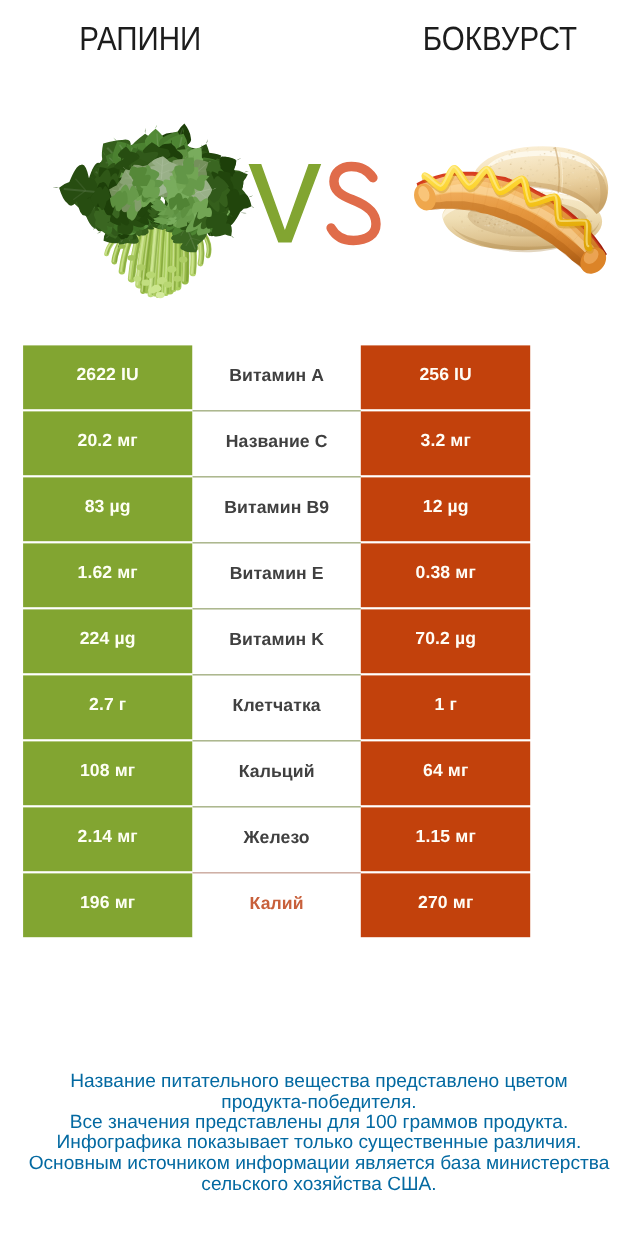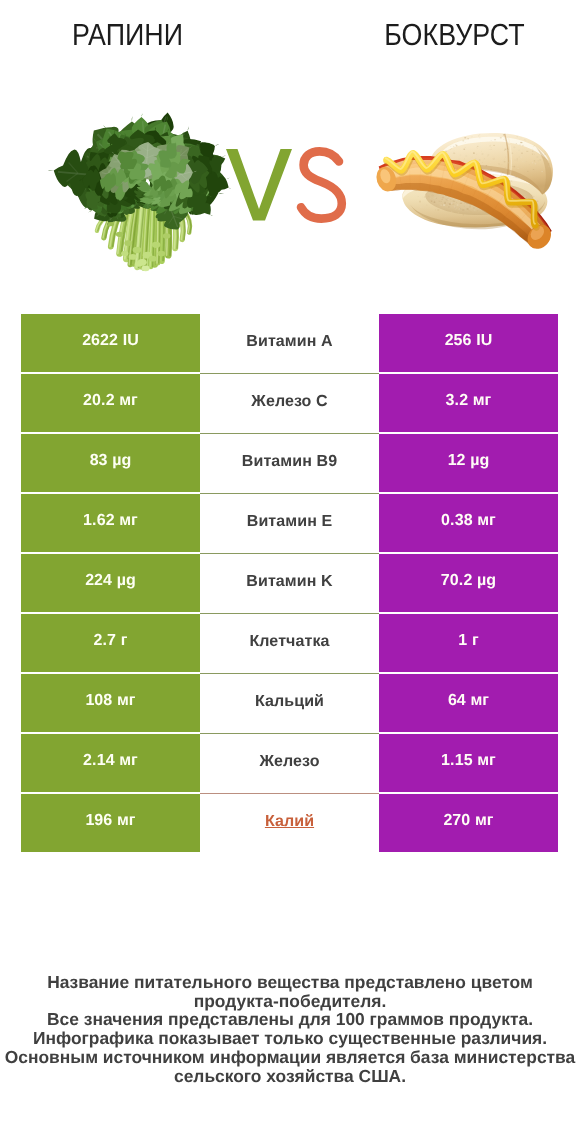--- a/index.html
+++ b/index.html
@@ -18,38 +18,38 @@
   .hero{position:absolute;top:0;}
   .hero.left{left:28.8px;top:101.6px;width:235.1px;height:204.6px;}
   .hero.right{left:370px;top:105px;width:202px;height:154px;}
   .hero svg{display:block;width:100%;height:100%;}
 
   
   .vsmark{position:absolute;left:225px;top:145px;width:125px;height:85px;}
   .vsmark svg{display:block;width:100%;height:100%;}
 
   
-  .table{position:absolute;left:21px;top:314px;width:537px;}
+  .table{position:absolute;left:21px;top:314px;width:461px;}
   .trow{position:relative;height:58px;margin-bottom:2px;display:flex;}
   .cell{box-sizing:border-box;display:flex;align-items:center;justify-content:center;
         font-size:16px;font-weight:700;letter-spacing:0.1px;white-space:nowrap;
         padding-bottom:4px;}
   .cell.left{width:179px;background:#82a531;color:#fefff4;}
   .cell.mid{width:179px;background:#fff;}
-  .cell.right{width:179px;background:#a21caf;color:#fffdf6;}
+  .cell.right{width:179px;background:#c2410c;color:#fffdf6;}
   .trow .cell.mid{border-top:1px solid transparent;margin-top:-1px;padding-top:1px;}
   .trow.sep-green .cell.mid{border-top-color:#8a9a60;}
-  .trow.sep-orange .cell.mid{border-top-color:#bb8f80;text-decoration:underline;}
+  .trow.sep-orange .cell.mid{border-top-color:#bb8f80;}
   .trow.first .cell.mid{border-top-color:transparent;}
   .cell.mid.win-green{color:#404040;}
   .cell.mid.win-orange{color:#c8603b;}
 
   
   .footer{position:absolute;left:0;top:973px;width:580px;text-align:center;}
-  .footer p{margin:0;font-size:17.4px;line-height:18.7px;color:#404040;font-weight:700;}
+  .footer p{margin:0;font-size:17.4px;line-height:18.7px;color:#0369a1;font-weight:400;}
 </style>
 </head>
 <body>
 
 <div class="page">
 
   <div class="titles">
     <div class="title left">Рапини</div>
     <div class="title right">Боквурст</div>
   </div>
@@ -1753,21 +1753,21 @@
   </div>
 
   <div class="table">
       <div class="trow first">
         <div class="cell left">2622 IU</div>
         <div class="cell mid win-green">Витамин A</div>
         <div class="cell right">256 IU</div>
       </div>
       <div class="trow sep-green">
         <div class="cell left">20.2 мг</div>
-        <div class="cell mid win-green">Железо C</div>
+        <div class="cell mid win-green">Название C</div>
         <div class="cell right">3.2 мг</div>
       </div>
       <div class="trow sep-green">
         <div class="cell left">83 µg</div>
         <div class="cell mid win-green">Витамин B9</div>
         <div class="cell right">12 µg</div>
       </div>
       <div class="trow sep-green">
         <div class="cell left">1.62 мг</div>
         <div class="cell mid win-green">Витамин E</div>

